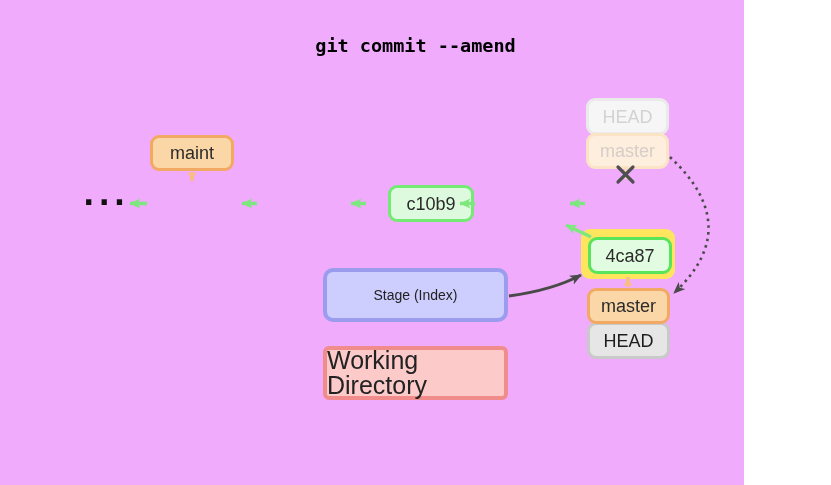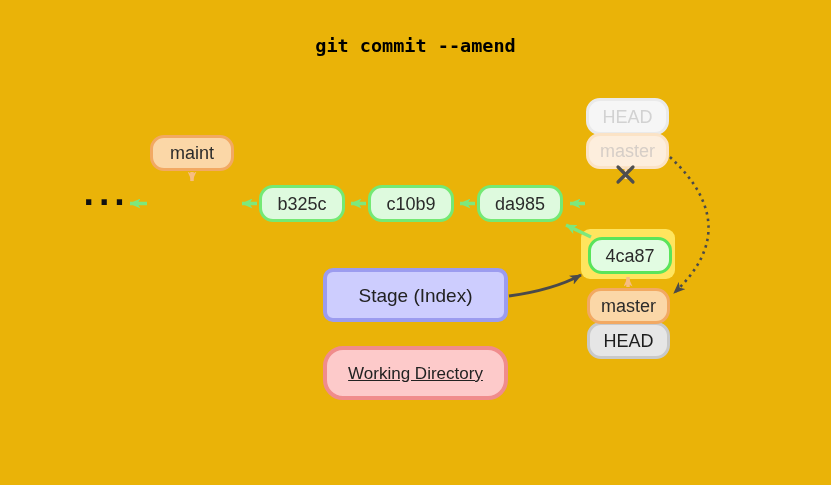--- a/index.html
+++ b/index.html
@@ -1,70 +1,68 @@
 <!DOCTYPE html>
 <html><head>
 <meta charset="utf-8">
 <style>
   html,body{margin:0;padding:0;background:#ffffff;}
   .canvas{
-    position:relative;width:831px;height:485px;background:#eab308;
+    position:relative;width:744px;height:485px;background:#f0abfc;
     overflow:hidden;font-family:"Liberation Sans",sans-serif;
   }
   .title{
     position:absolute;left:0;top:35px;width:831px;text-align:center;
     font-family:"DejaVu Sans Mono",monospace;font-weight:bold;
     font-size:18.5px;color:#000000;letter-spacing:0px;
   }
   .dots{
     position:absolute;left:83px;top:186px;width:50px;height:34px;
     font-family:"DejaVu Sans",sans-serif;font-weight:bold;font-size:30px;
     letter-spacing:4px;color:#111111;line-height:34px;text-align:left;
   }
   .box{
     position:absolute;box-sizing:border-box;display:flex;
     align-items:center;justify-content:center;
-    border-radius:14px;font-size:18px;color:#2b2b2b;line-height:1;
+    border-radius:9px;font-size:18px;color:#2b2b2b;line-height:1;
   }
   
   .commit{top:185px;width:86px;height:37px;border:3.5px solid #74e974;background:#defade;}
-  .c0{left:149px}.c1{left:259px}.c2{left:368px}.c3{left:477px}.c4{left:587px}
+  .c0{left:149px}.c1{left:259px}.c2{left:388px}.c3{left:477px}.c4{left:587px}
   
   .maint{left:150px;top:135px;width:84px;height:36px;border:3.5px solid #f2a963;background:#fbd7a7;text-align:center;}
   
   .head-old{left:586px;top:98px;width:83px;height:37px;border:3.5px solid #eaeaea;background:#f6f6f6;color:#d2d2d2;z-index:1;}
   .master-old{left:586px;top:133px;width:83px;height:36px;border:3.5px solid #fbe3c6;background:#fdeedd;color:#d6cec7;z-index:2;}
   
   .hl{position:absolute;left:581px;top:229px;width:94px;height:50px;background:#ffe55e;border-radius:9px;z-index:1;}
   .amended{left:588px;top:237px;width:84px;height:37px;border:3.5px solid #5ae45a;background:#e2fce2;z-index:2;}
   
   .head-new{left:587px;top:322px;width:83px;height:37px;border:3.5px solid #c9c9c9;background:#e6e6e6;color:#1d1d1d;z-index:1;}
   .master-new{left:587px;top:288px;width:83px;height:36px;border:3.5px solid #f2a963;background:#fbd7a7;z-index:2;}
   
-  .stage{left:323px;top:268px;width:185px;height:54px;border:4px solid #9c9cef;background:#cdcdfe;border-radius:10px;font-size:19px;color:#222222;}
-  .wd{left:323px;top:346px;width:185px;height:54px;border:4px solid #f08c8c;background:#fdcaca;border-radius:20px;font-size:17px;color:#222222;text-decoration:underline;}
+  .stage{left:323px;top:268px;width:185px;height:54px;border:4px solid #9c9cef;background:#cdcdfe;border-radius:10px;font-size:14px;color:#222222;}
+  .wd{left:323px;top:346px;width:185px;height:54px;border:4px solid #f08c8c;background:#fdcaca;border-radius:6px;font-size:25px;color:#222222;}
   .overlay{position:absolute;left:0;top:0;z-index:10;pointer-events:none;}
 </style>
 </head>
 <body>
 
 <div class="canvas">
 
   <div class="title">git commit --amend</div>
 
   <div class="dots">···</div>
 
   <div class="box head-old">HEAD</div>
   <div class="box master-old">master</div>
 
   <div class="box maint">maint</div>
 
-  <div class="box commit c1">b325c</div>
   <div class="box commit c2">c10b9</div>
-  <div class="box commit c3">da985</div>
 
   <div class="hl"></div>
   <div class="box amended">4ca87</div>
 
   <div class="box head-new">HEAD</div>
   <div class="box master-new">master</div>
 
   <div class="box stage">Stage (Index)</div>
   <div class="box wd">Working Directory</div>
 

